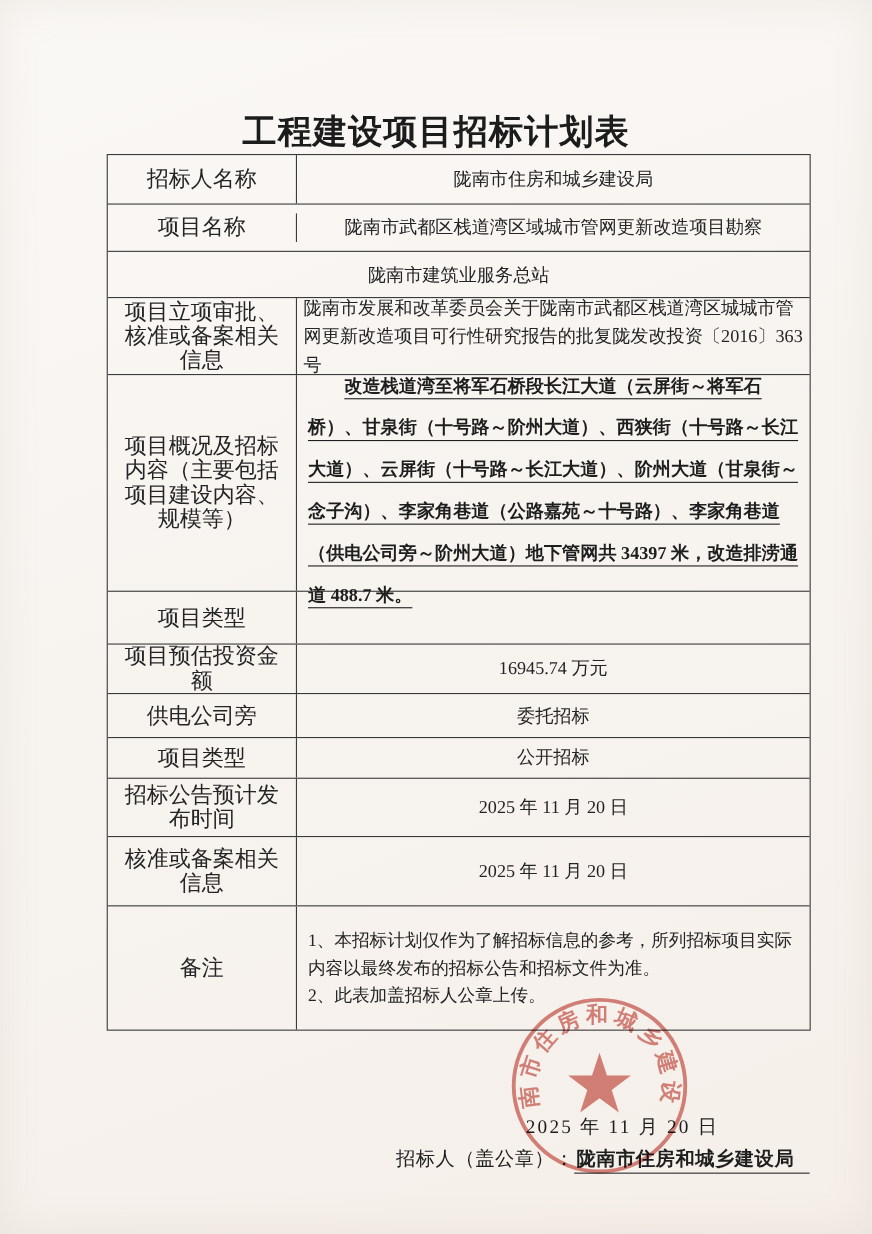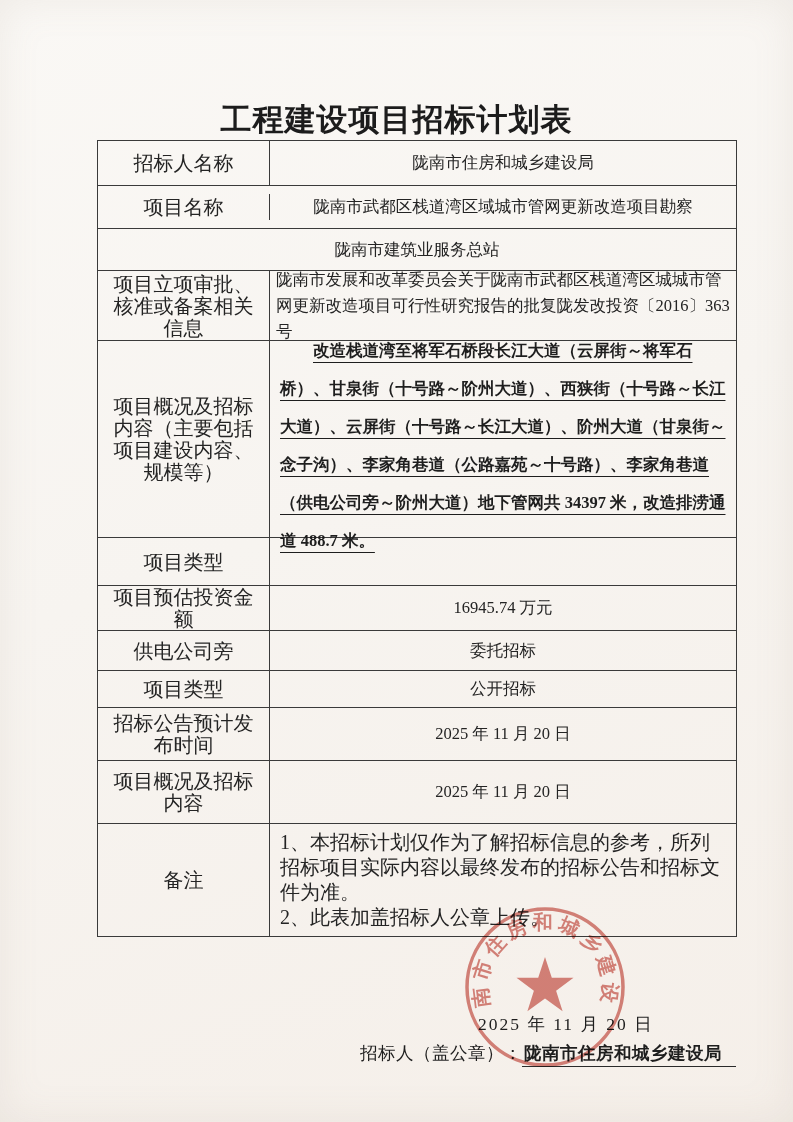--- a/index.html
+++ b/index.html
@@ -39,21 +39,21 @@
   .tvalue.left{justify-content:flex-start;text-align:left;}
   .tvalue.approval{line-height:26px;padding:2px 6px;}
   .tvalue.overview{
     align-items:center;padding:14px 10px 0 10px;
   }
   .overview-text{
     text-indent:2em;text-align:left;line-height:38px;
     text-decoration:underline;text-underline-offset:6px;
     font-weight:600;color:#1e1e1e;
   }
-  .remark-lines{line-height:25px;text-align:left;font-size:20px;}
+  .remark-lines{line-height:25px;text-align:left;font-size:16px;}
   
   .r0{height:45px;} .r1{height:43px;align-items:center;} .r2{height:42px;} .r3{height:70px;}
   .r4{height:197px;} .r5{height:48px;} .r6{height:45px;font-family:Liberation Serif, serif;} .r7{height:40px;}
   .r8{height:37px;} .r9{height:53px;} .r10{height:63px;} .r11{height:112px;}
   .signature{
     position:absolute;top:1013px;left:360px;font-size:17.5px;color:#1e1e1e;
     letter-spacing:.5px;
     margin-top:28px;
   }
   .signature .sig-name{
@@ -121,21 +121,21 @@
       <div class="tlabel">项目类型</div>
       <div class="tvalue">公开招标</div>
     </div>
 
     <div class="trow r9">
       <div class="tlabel">招标公告预计发布时间</div>
       <div class="tvalue">2025 年 11 月 20 日</div>
     </div>
 
     <div class="trow r10">
-      <div class="tlabel">项目概况及招标内容</div>
+      <div class="tlabel">核准或备案相关信息</div>
       <div class="tvalue">2025 年 11 月 20 日</div>
     </div>
 
     <div class="trow r11">
       <div class="tlabel">备注</div>
       <div class="tvalue left">
         <div class="remark-lines">
           <div>1、本招标计划仅作为了解招标信息的参考，所列招标项目实际内容以最终发布的招标公告和招标文件为准。</div>
           <div>2、此表加盖招标人公章上传。</div>
         </div>

